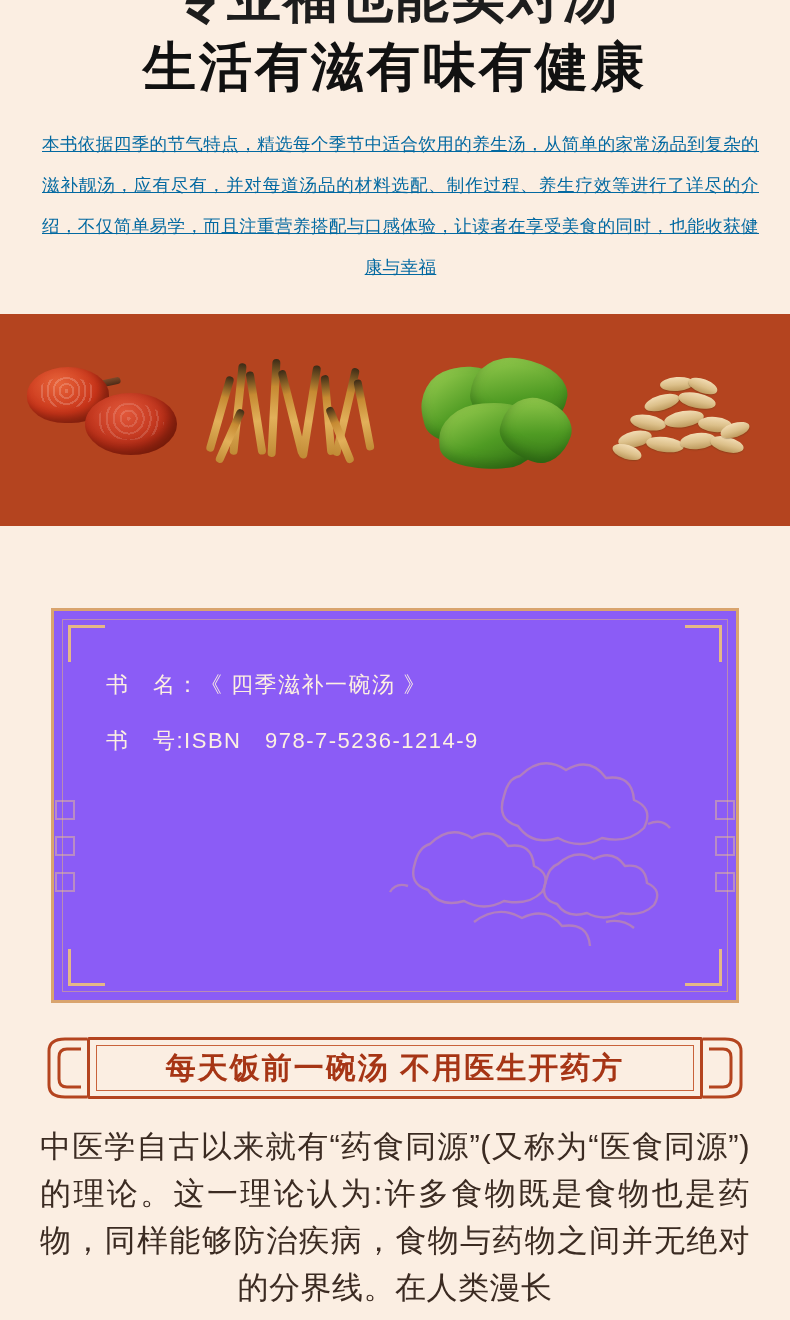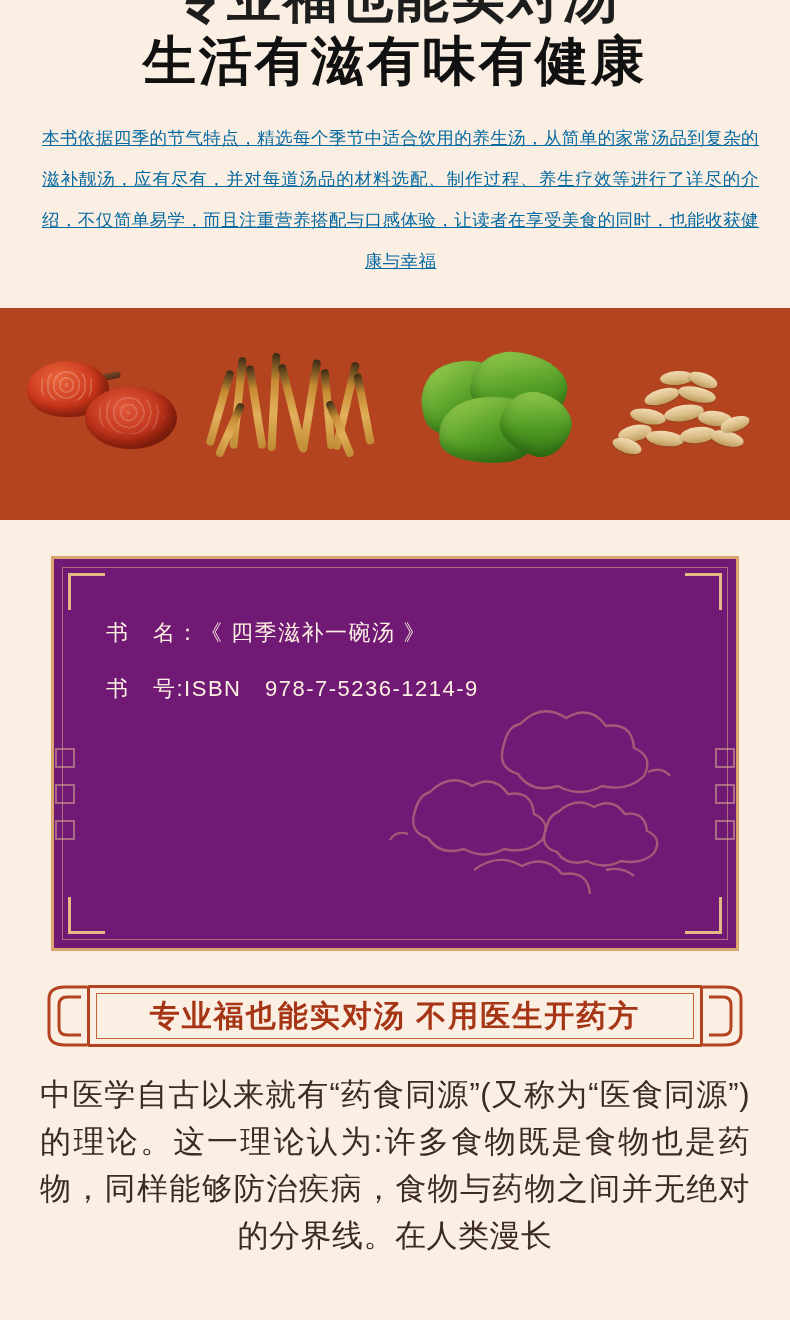--- a/index.html
+++ b/index.html
@@ -37,21 +37,21 @@
     position: relative;
     top: -32px;
     white-space: nowrap;
   }
   .hero-title {
     font-size: 53px;
     font-weight: bold;
     color: #111111;
     letter-spacing: 3px;
     line-height: 70px;
-    margin-top: 0;
+    margin-top: 6px;
     font-family: Liberation Serif, serif;
   }
 
   
   .intro {
     margin: 22px 31px 0 42px;
     font-size: 17.5px;
     color: #0369a1;
     line-height: 41px;
     text-align: justify;
@@ -149,25 +149,26 @@
 
   
   .card-wrap {
     padding: 36px 0 0 0;
     display: flex;
     justify-content: center;
   }
   .card {
     width: 688px;
     height: 395px;
-    background: #701a75;
+    background: #8b5cf6;
     border: 3px solid #d9a46e;
     box-sizing: border-box;
     position: relative;
     overflow: hidden;
+    margin-top: 46px;
   }
   .card:before {
     content: "";
     position: absolute;
     left: 8px; top: 8px; right: 8px; bottom: 8px;
     border: 1px solid rgba(226,178,126,.55);
     pointer-events: none;
   }
   .corner {
     position: absolute;
@@ -353,21 +354,21 @@
 
 <div class="ribbon-wrap">
   <svg class="ribbon-end left" viewBox="0 0 44 70">
     <g fill="none" stroke="#b4441f" stroke-width="3">
       <path d="M42 6 h-22 q-16 0 -16 12 v34 q0 12 16 12 h22"></path>
       <path d="M36 16 h-14 q-8 0 -8 8 v22 q0 8 8 8 h14"></path>
     </g>
   </svg>
   <div class="ribbon">
     <span class="ribbon-inner"></span>
-    <span class="ribbon-text">专业福也能实对汤 不用医生开药方</span>
+    <span class="ribbon-text">每天饭前一碗汤 不用医生开药方</span>
   </div>
   <svg class="ribbon-end right" viewBox="0 0 44 70">
     <g fill="none" stroke="#b4441f" stroke-width="3">
       <path d="M2 6 h22 q16 0 16 12 v34 q0 12 -16 12 h-22"></path>
       <path d="M8 16 h14 q8 0 8 8 v22 q0 8 -8 8 h-14"></path>
     </g>
   </svg>
 </div>
 
 <div class="body-text">中医学自古以来就有“药食同源”(又称为“医食同源”)的理论。这一理论认为:许多食物既是食物也是药物，同样能够防治疾病，食物与药物之间并无绝对的分界线。在人类漫长</div>

